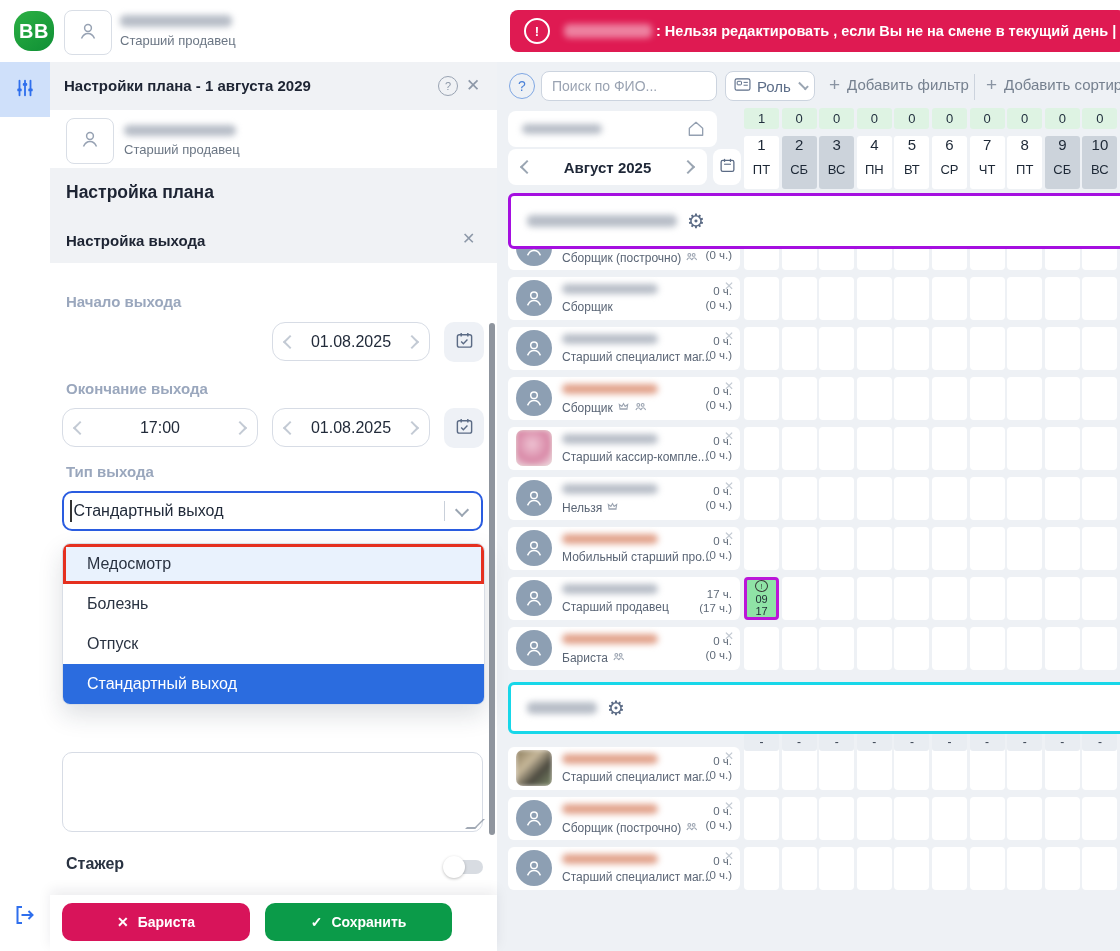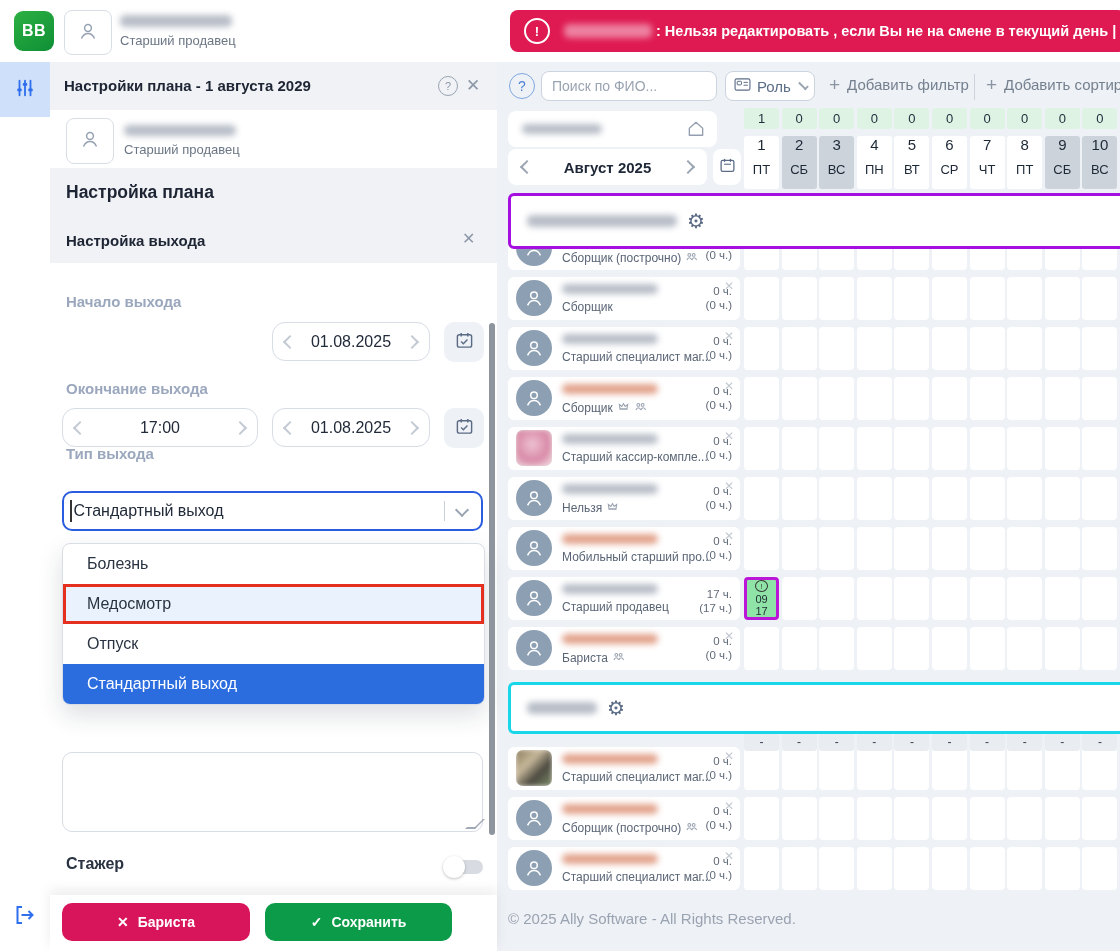--- a/index.html
+++ b/index.html
@@ -4,23 +4,23 @@
 <style>
   html,body{margin:0;padding:0;}
   body{width:1120px;height:951px;position:relative;overflow:hidden;background:#fff;
        font-family:"Liberation Sans",sans-serif;color:#222b3a;}
   .blurblock{background:#b7bdc7;border-radius:5px;filter:blur(3px);}
   .blurblock.orange{background:#e2a28b;}
   .blurblock.light{background:rgba(255,255,255,.45);}
 
   
   .topbar{position:absolute;left:0;top:0;width:1120px;height:62px;background:#fff;}
-  .logo{position:absolute;left:14px;top:11px;width:40px;height:40px;border-radius:9px;
+  .logo{position:absolute;left:14px;top:11px;width:40px;height:40px;border-radius:17px;
         background:linear-gradient(145deg,#2cb043,#0f8f35);color:#fff;font-weight:bold;
-        font-size:16px;display:flex;align-items:center;justify-content:center;letter-spacing:.5px;}
+        font-size:20px;display:flex;align-items:center;justify-content:center;letter-spacing:.5px;}
   .avatar-card{position:absolute;left:64px;top:10px;width:46px;height:43px;background:#fff;
         border:1px solid #d9dee6;border-radius:8px;display:flex;align-items:center;justify-content:center;}
   .tb-name{position:absolute;left:120px;top:15px;width:112px;height:12px;}
   .tb-role{position:absolute;left:120px;top:33px;font-size:13px;color:#6b7684;}
   .banner{position:absolute;left:510px;top:10px;width:616px;height:42px;background:#df1a52;
         border-radius:8px;display:flex;align-items:center;overflow:hidden;white-space:nowrap;}
   .banner .alert-circ{width:22px;height:22px;border:2px solid #fff;border-radius:50%;margin-left:14px;
         color:#fff;font-size:13px;font-weight:bold;display:flex;align-items:center;justify-content:center;flex:0 0 auto;}
   .banner .bname{width:88px;height:14px;margin-left:14px;flex:0 0 auto;}
   .banner .btext{color:#fff;font-size:14.5px;font-weight:bold;margin-left:4px;}
@@ -256,31 +256,31 @@
     <span>
       <svg width="19" height="19" viewBox="0 0 20 20">
           <rect x="2.5" y="4" width="15" height="13" rx="2" fill="none" stroke="#5b6b85" stroke-width="1.5"></rect>
           <line x1="6.5" y1="2.2" x2="6.5" y2="5.8" stroke="#5b6b85" stroke-width="1.5"></line>
           <line x1="13.5" y1="2.2" x2="13.5" y2="5.8" stroke="#5b6b85" stroke-width="1.5"></line>
           <path d="M6.5 11l2.3 2.3 4.3-4.3" fill="none" stroke="#5b6b85" stroke-width="1.5"></path>
         </svg>
     </span>
   </button>
 
-  <div class="f-label" style="left:16px;top:383px;">Тип выхода</div>
+  <div class="f-label" style="left:16px;top:401px;">Тип выхода</div>
   <div class="select">
     <span class="caret"></span>
     <span class="sval">Стандартный выход</span>
     <span class="vdiv"></span>
     <span class="chev d dark" style="margin-right:14px;"></span>
   </div>
 
   <div class="dropdown">
+      <div class="dd-item outlined">Медосмотр</div>
       <div class="dd-item">Болезнь</div>
-      <div class="dd-item outlined">Медосмотр</div>
       <div class="dd-item">Отпуск</div>
       <div class="dd-item selected">Стандартный выход</div>
     </div>
 
   <textarea class="comment" value="" style=""></textarea>
   <div class="resize-glyph"></div>
 
   <div class="trainee-label">Стажер</div>
   <div class="toggle">
     <div class="knob"></div>
@@ -804,14 +804,13 @@
       <div class="dash-cell" style="left: 322.2px;">-</div>
       <div class="dash-cell" style="left: 359.8px;">-</div>
       <div class="dash-cell" style="left: 397.4px;">-</div>
       <div class="dash-cell" style="left: 435px;">-</div>
       <div class="dash-cell" style="left: 472.6px;">-</div>
       <div class="dash-cell" style="left: 510.2px;">-</div>
       <div class="dash-cell" style="left: 547.8px;">-</div>
       <div class="dash-cell" style="left: 585.4px;">-</div>
     </div>
 
-  <div class="copyright">© 2025 Ally Software - All Rights Reserved.</div>
 </div>
 
 </body></html>

